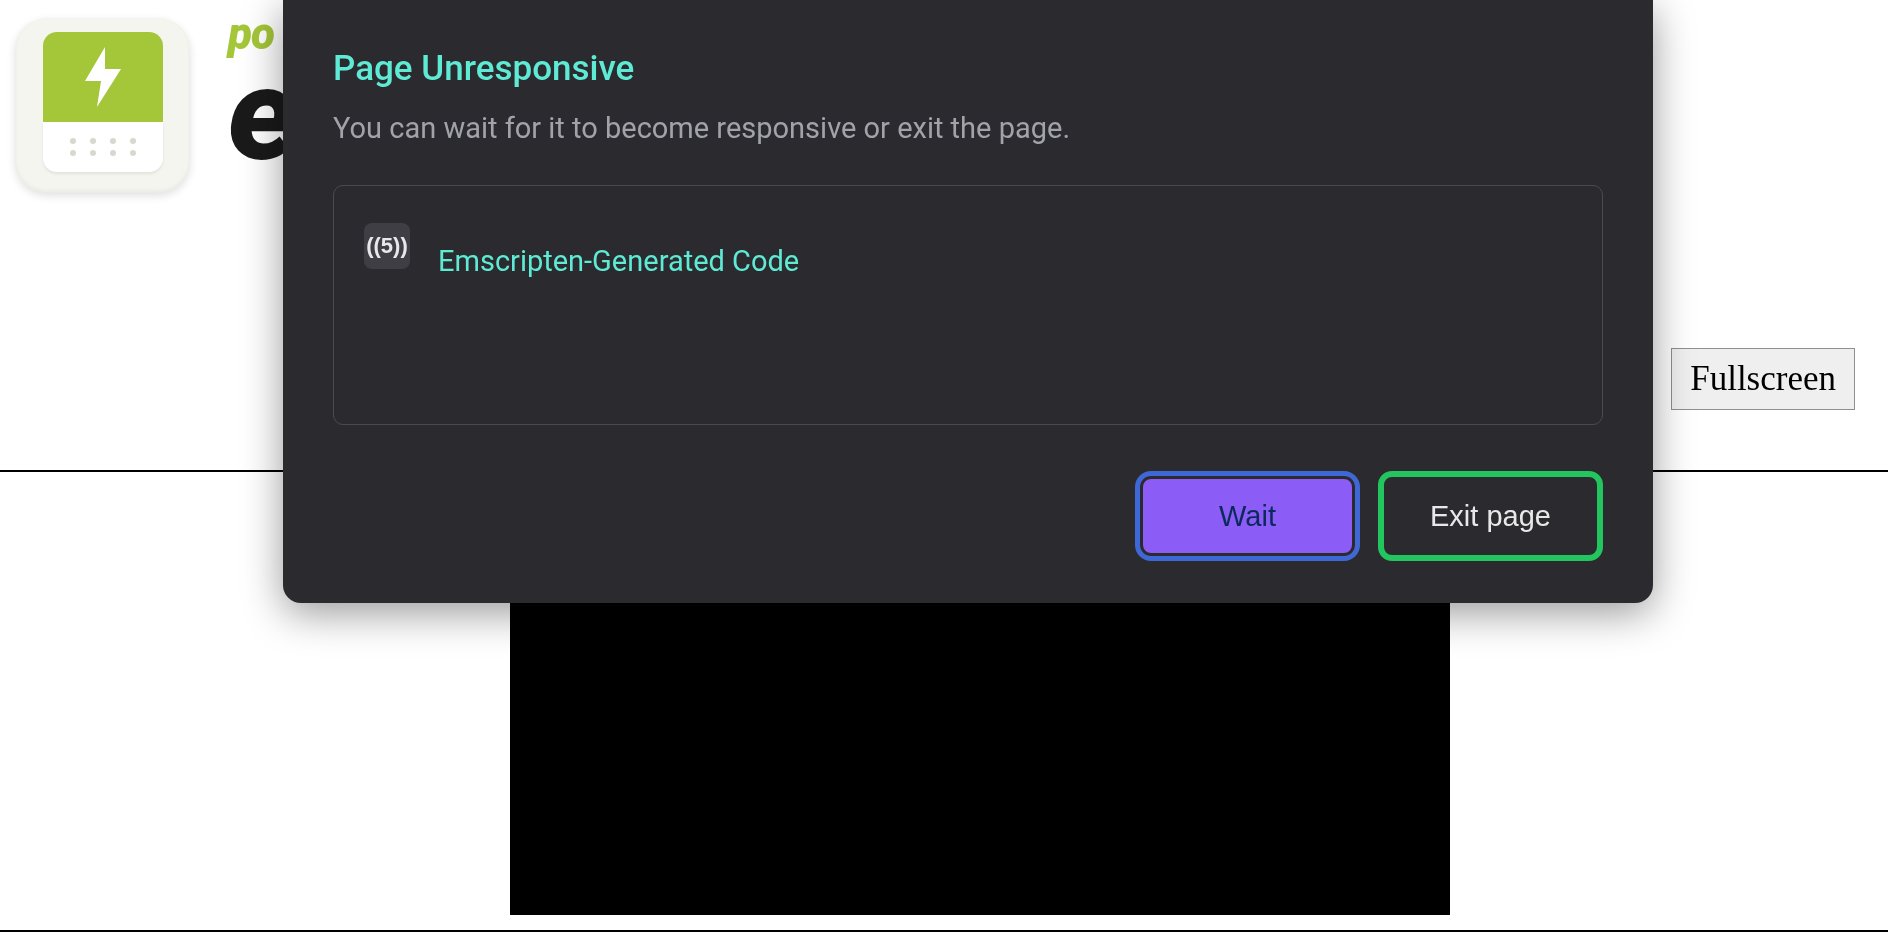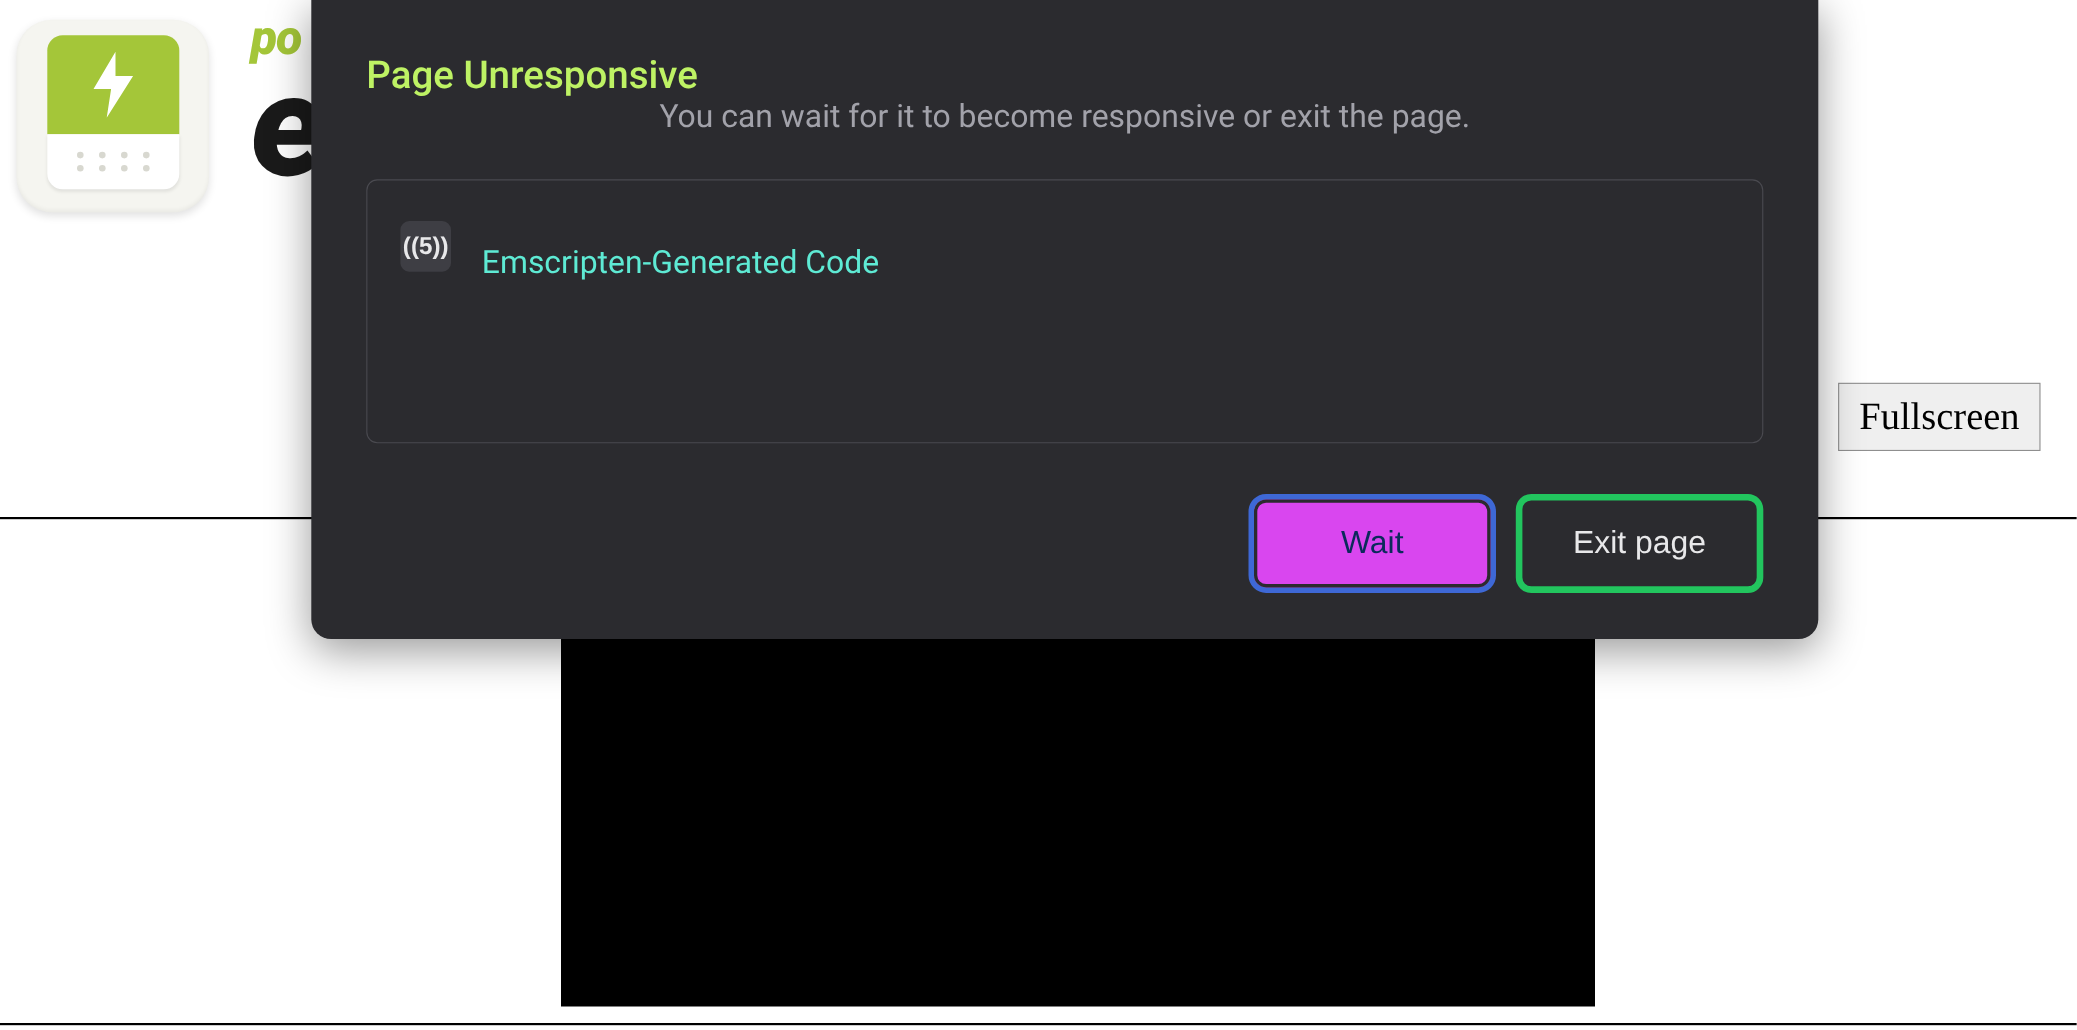--- a/index.html
+++ b/index.html
@@ -120,28 +120,28 @@
     width: 1370px;
     background: #2b2b2f;
     border-radius: 0 0 18px 18px;
     padding: 48px 50px 42px 50px;
     box-shadow: 0 10px 40px rgba(0,0,0,0.4);
     color: #e8e8ea;
   }
   .dialog-title {
     font-size: 35px;
     font-weight: 500;
-    color: #bef264;
+    color: #5eead4;
+    margin-bottom: 22px;
   }
   .dialog-subtitle {
     font-size: 29px;
     font-weight: 400;
     color: #a2a2aa;
     margin-bottom: 40px;
-    text-align: center;
   }
   .dialog-list {
     border: 1px solid #4a4a50;
     border-radius: 10px;
     padding: 28px 30px;
     min-height: 240px;
   }
   .dialog-list-item {
     display: flex;
     align-items: center;
@@ -179,21 +179,21 @@
     font-weight: 500;
     border: 6px solid #22c55e;
     background: transparent;
     color: #e8e8ea;
     cursor: pointer;
     display: flex;
     align-items: center;
     justify-content: center;
   }
   .btn-primary {
-    background: #d946ef;
+    background: #8b5cf6;
     color: #0b2a5b;
     border: 5px solid #3e68d6;
     outline: 3px solid #2b2b2f;
     outline-offset: -8px;
     border-radius: 16px;
   }
   .btn-primary-inner {
     width: 100%;
     height: 100%;
     display:flex;

